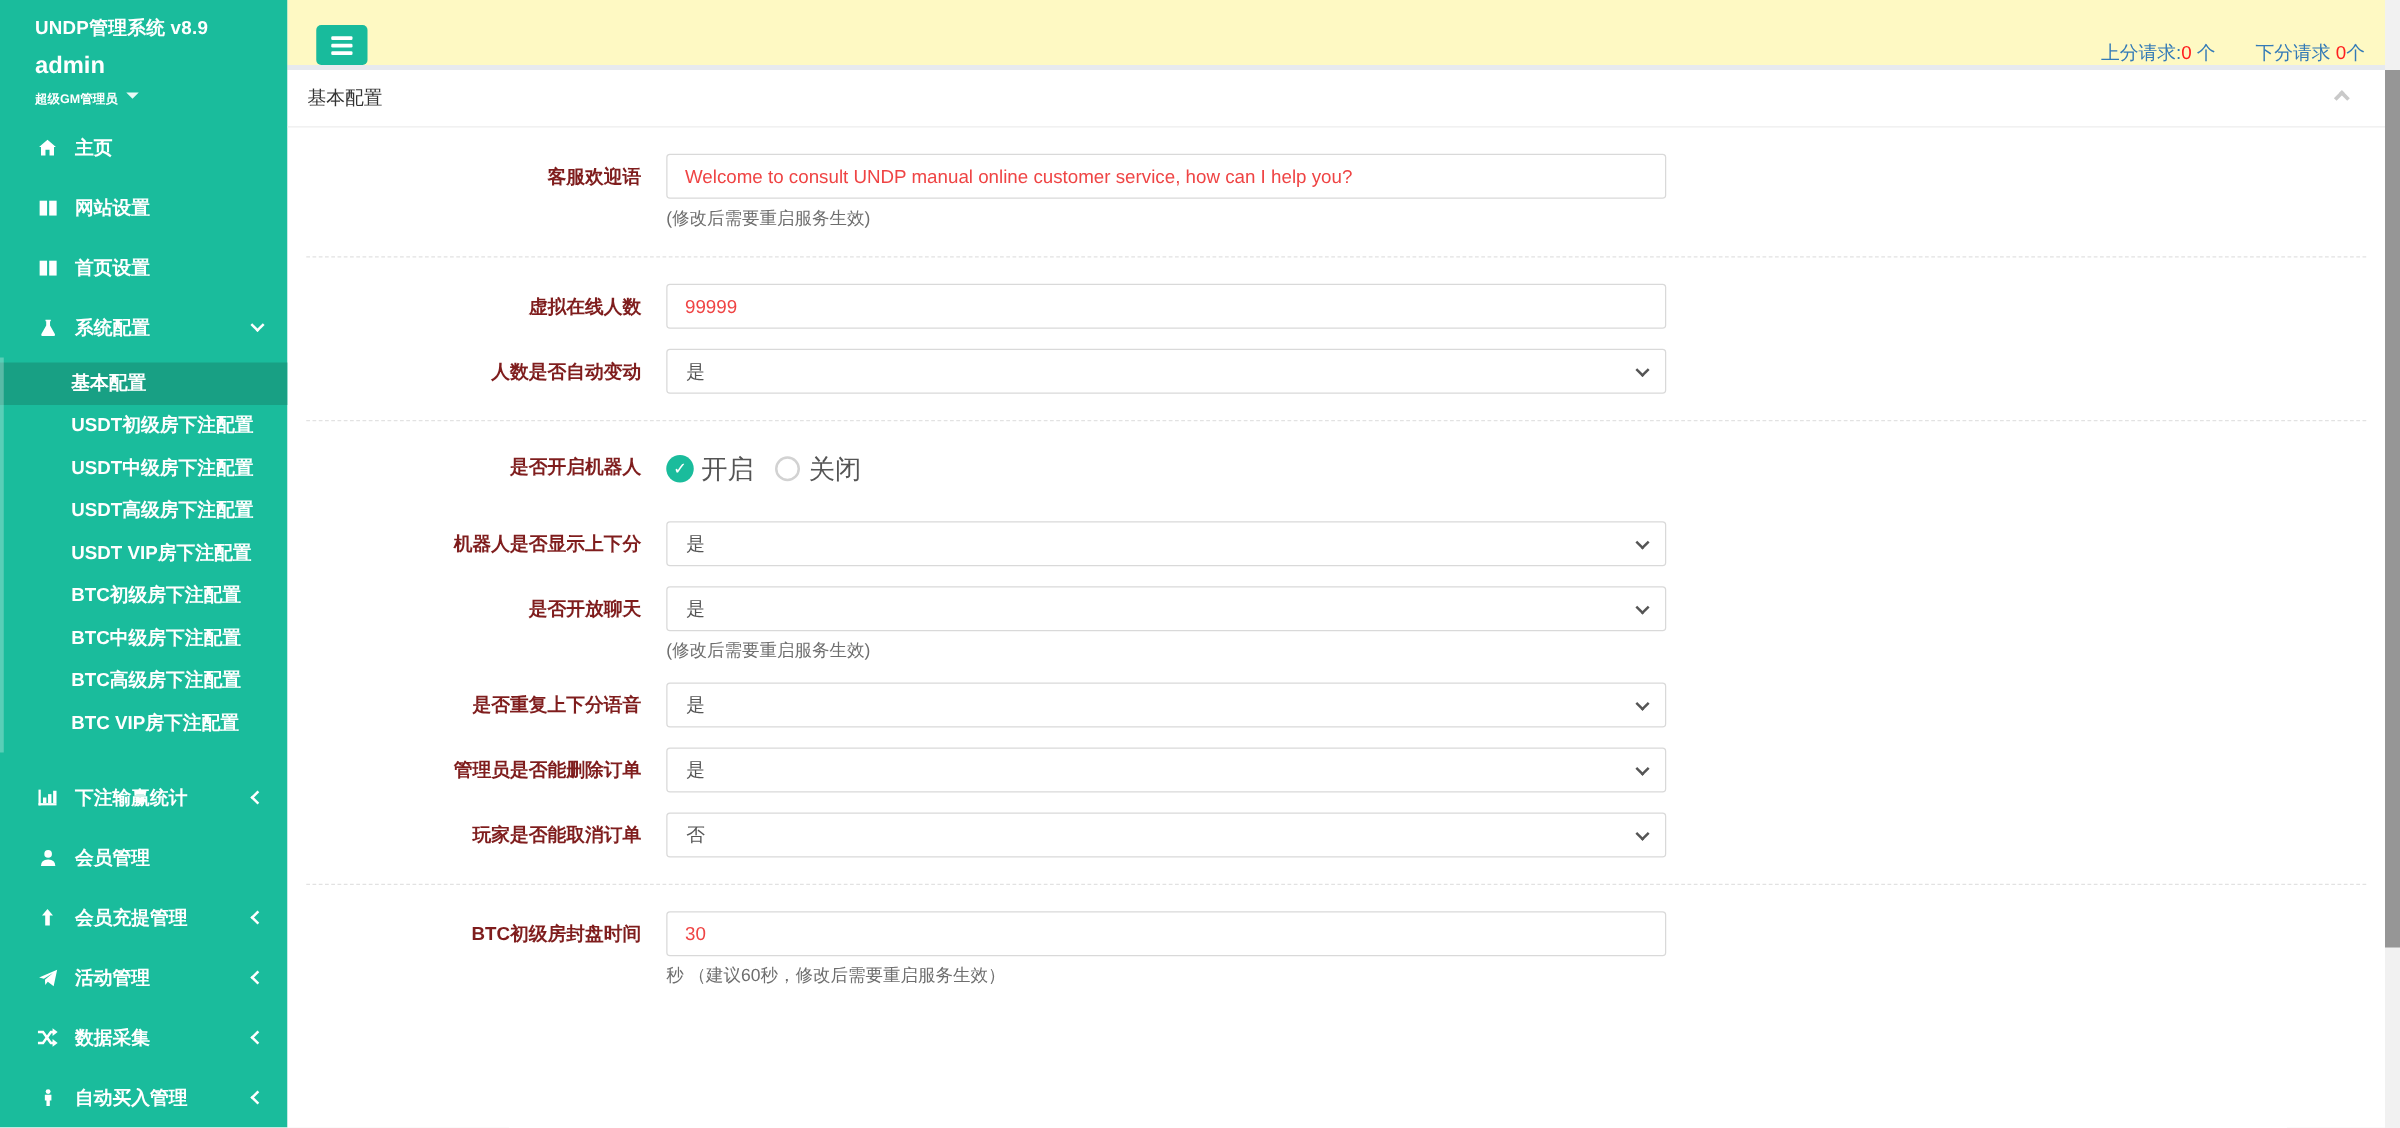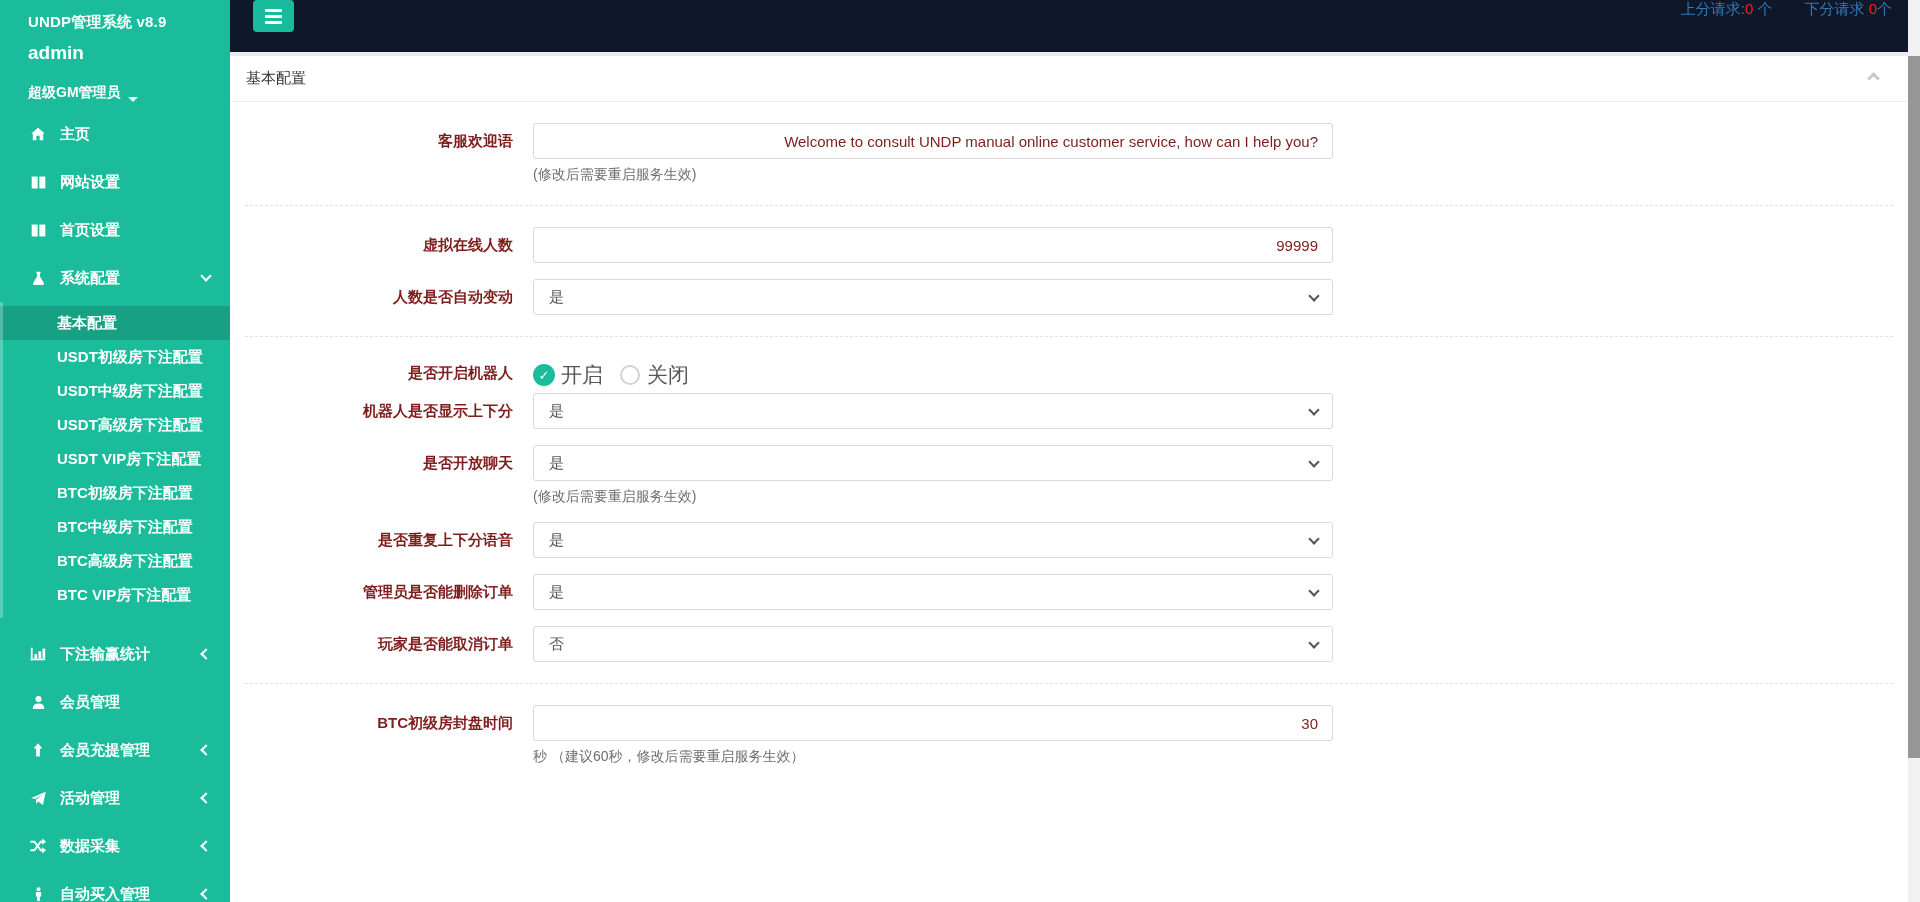--- a/index.html
+++ b/index.html
@@ -5,54 +5,54 @@
   * { margin:0; padding:0; box-sizing:border-box; }
   html,body { width:1920px; height:902px; overflow:hidden; }
   body { font-family:"Liberation Sans","DejaVu Sans",sans-serif; background:#f3f3f4; color:#333; }
   .app { display:flex; width:1920px; height:902px; }
 
   
   .sidebar { flex:0 0 230px; width:230px; background:#1abc9c; color:#fff; height:902px; overflow:hidden; }
   .side-brand { padding:13px 0 0 28px; font-size:15px; font-weight:bold; letter-spacing:.2px; }
   .side-user { padding:10px 0 0 28px; }
   .side-user .uname { font-size:19px; font-weight:bold; display:block; }
-  .side-user .urole { font-size:14px; font-weight:bold; margin-top:20px; display:flex; align-items:flex-end; cursor:pointer; }
+  .side-user .urole { font-size:10px; font-weight:bold; margin-top:8px; display:flex; align-items:flex-start; cursor:pointer; }
   .caret-down { width:0; height:0; border-left:5px solid transparent; border-right:5px solid transparent; border-top:5px solid #eafaf6; margin-left:7px; margin-top:2px; }
   .nav { margin-top:8px; list-style:none; }
   .nav-item { height:48px; display:flex; align-items:center; padding:0 20px 0 28px; font-size:15px; font-weight:bold; cursor:pointer; position:relative; }
   .nav-item .ic { width:20px; height:20px; margin-right:12px; display:inline-flex; align-items:center; justify-content:center; flex:0 0 20px; }
   .nav-item svg { display:block; }
   .chev { display:inline-block; width:8px; height:8px; }
   .chev-left  { border-left:2px solid #fff; border-bottom:2px solid #fff; transform:rotate(45deg); margin-left:auto; }
   .chev-down  { border-right:2px solid #fff; border-bottom:2px solid #fff; transform:rotate(45deg); margin-left:auto; margin-top:-4px; }
   .submenu { list-style:none; padding:4px 0 6px 0; margin-bottom:12px; position:relative; }
   .submenu::before { content:""; position:absolute; left:0; top:0; bottom:0; width:3px; background:rgba(255,255,255,.28); }
   .sub-item { height:34px; line-height:34px; padding-left:57px; font-size:15px; font-weight:bold; cursor:pointer; white-space:nowrap; }
   .sub-item.active { background:#18a084; }
 
   
   .main { flex:1; display:flex; flex-direction:column; margin-right:12px; }
-  .topbar { height:52px; background:#0f172a; display:flex; align-items:flex-start; padding:0 10px 0 23px; }
+  .topbar { height:52px; background:#fef9c3; display:flex; align-items:flex-end; padding:0 10px 0 23px; }
   .burger { width:41px; height:32px; background:#18bb9c; border-radius:4px; display:flex; flex-direction:column; align-items:center; justify-content:center; gap:3px; cursor:pointer; }
   .burger i { display:block; width:17px; height:3px; background:#fff; border-radius:1px; }
   .top-stats { margin-left:auto; display:flex; align-items:center; gap:32px; font-size:15px; color:#337ab7; padding-right:6px; }
   .stat { cursor:pointer; white-space:nowrap; }
   .stat .num { color:#ff1f1f; }
   .strip { height:4px; background:#e7eaee; }
 
   .panel { background:#fff; flex:1; min-height:772px; }
   .panel-header { height:46px; display:flex; align-items:center; padding:0 16px; border-bottom:1px solid #ededed; }
   .panel-title { font-size:15px; color:#333; }
   .chev-up { width:9px; height:9px; border-top:3px solid #c9c9c9; border-right:3px solid #c9c9c9; transform:rotate(-45deg); margin-left:auto; margin-right:14px; cursor:pointer; }
 
   .form { padding:21px 0 28px 0; }
   .frow { display:flex; margin-bottom:16px; }
   .flabel { flex:0 0 283px; width:283px; text-align:right; font-size:15px; font-weight:bold; color:#7f1d1d; padding-top:9px; white-space:nowrap; }
   .fctrl { margin-left:20px; width:800px; }
-  .tinput { width:800px; height:36px; border:1px solid #d9d9d9; border-radius:3px; padding:0 14px; font-size:15px; color:#7f1d1d; background:#fff; outline:none; font-family:inherit;text-align:right; }
+  .tinput { width:800px; height:36px; border:1px solid #d9d9d9; border-radius:3px; padding:0 14px; font-size:15px; color:#ef4444; background:#fff; outline:none; font-family:inherit; }
   .selectbox { width:800px; height:36px; border:1px solid #d9d9d9; border-radius:3px; background:#fff; display:flex; align-items:center; padding:0 30px 0 15px; font-size:15px; color:#555; position:relative; cursor:pointer; }
   .sel-chev { position:absolute; right:14px; top:12px; width:8px; height:8px; border-right:2px solid #555; border-bottom:2px solid #555; transform:rotate(45deg); }
   .hint { margin-top:7px; font-size:14px; color:#6e6e6e; }
   .dashed { border-top:1px dashed #e2e2e2; margin:21px 15px; }
 
   .radio-row { padding-top:3px; display:flex; align-items:center; }
   .radio-opt { display:flex; align-items:center; margin-right:16px; cursor:pointer; }
   .radio-on { width:22px; height:22px; border-radius:50%; background:#1abc9c; color:#fff; font-size:13px; display:flex; align-items:center; justify-content:center; }
   .radio-off { width:20px; height:20px; border-radius:50%; border:2px solid #d2d2d2; background:#fff; margin:1px; }
   .radio-txt { font-size:21px; color:#555; margin-left:6px; }
@@ -234,21 +234,21 @@
           <div class="flabel">人数是否自动变动</div>
           <div class="fctrl">
             <div class="selectbox">
               <span>是</span>
               <span class="sel-chev"></span>
             </div>
           </div>
         </div>
         <div class="dashed"></div>
 
-        <div class="frow" style="margin-bottom:4px;">
+        <div class="frow" style="margin-bottom:28px;">
           <div class="flabel" style="padding-top:6px;">是否开启机器人</div>
           <div class="fctrl">
             <div class="radio-row">
               <span class="radio-opt">
                 <span class="radio-on">✓</span>
                 <span class="radio-txt">开启</span>
               </span>
               <span class="radio-opt">
                 <span class="radio-off"></span>
                 <span class="radio-txt">关闭</span>

